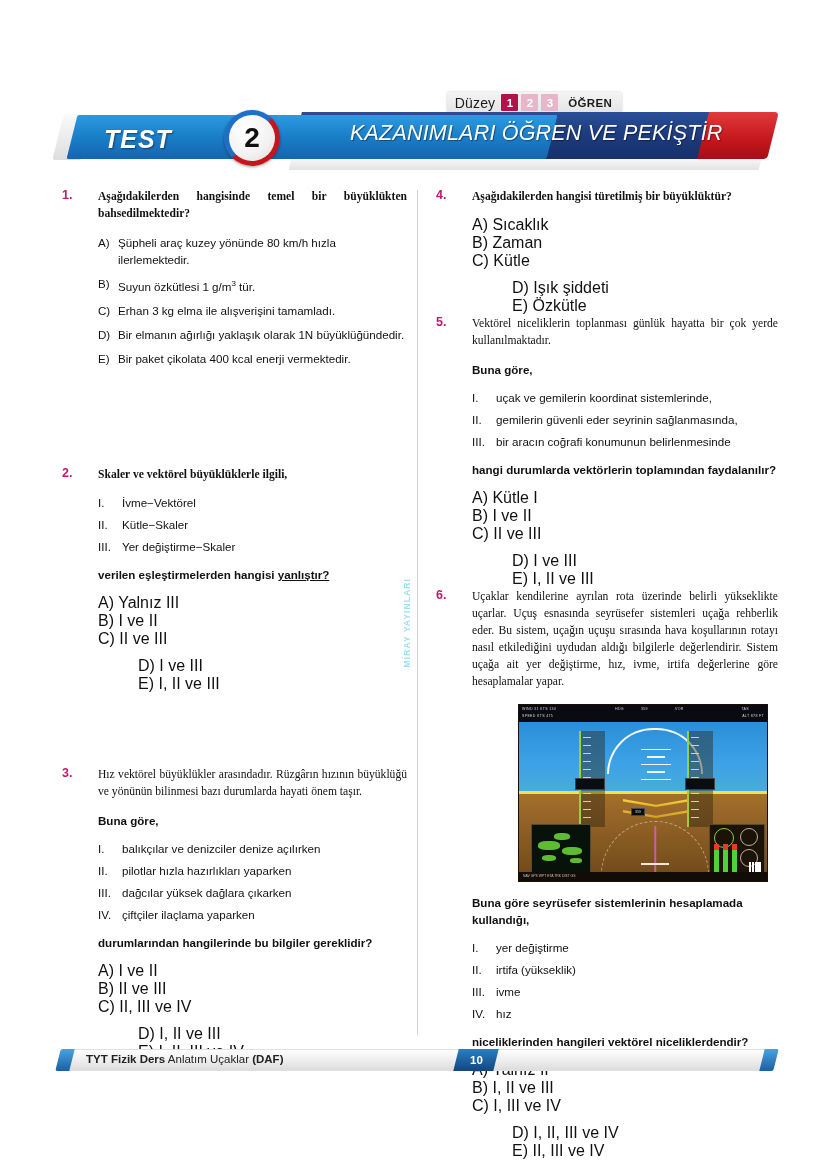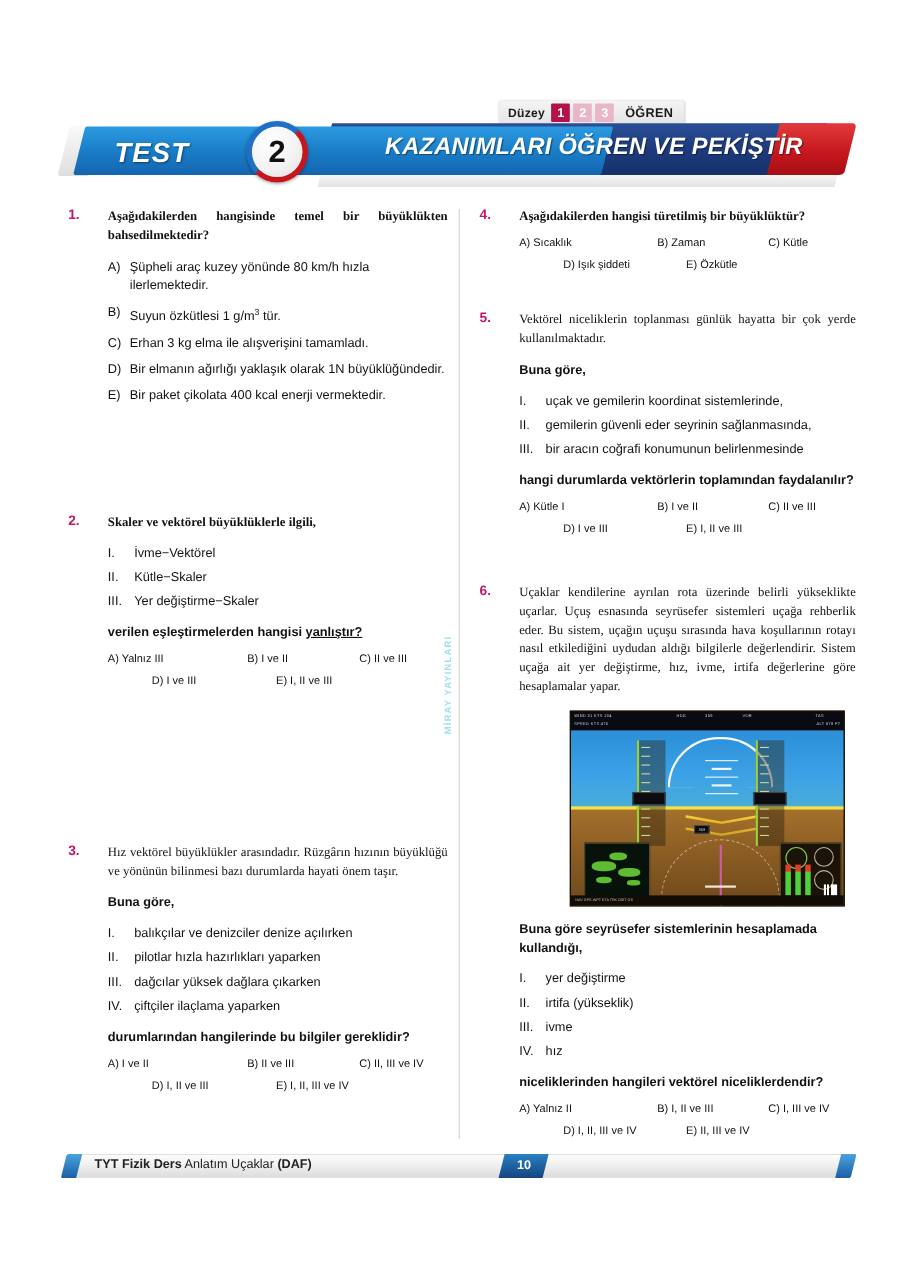--- a/index.html
+++ b/index.html
@@ -25,21 +25,21 @@
   .duzey-bar {
     position:absolute; right:152px; top:0px;
     height:21px;
     background: linear-gradient(#f4f4f4,#e4e4e4);
     border-radius: 3px 3px 0 0;
     display:flex; align-items:center;
     padding: 0 10px 0 8px;
     box-shadow: 0 0 2px rgba(0,0,0,.25);
   }
   .duzey-label {
-    font-size:11px; font-weight:bold; color:#1b1b1b;
+    font-size:14px; font-weight:normal; color:#1b1b1b;
     letter-spacing:.2px; margin-right:6px;
   }
   .lvl {
     width:17px; height:17px; margin-right:3px;
     display:flex; align-items:center; justify-content:center;
     font-size:11.5px; font-weight:bold; color:#fff;
     border-radius:1px;
   }
   .lvl.on { background:#b2124a; }
   .lvl.off { background:#e7b6c8; }
@@ -63,21 +63,21 @@
     transform: skewX(-14deg);
   }
   .banner-red {
     position:absolute; left:645px; top:0px; width:70px; height:47px;
     background: linear-gradient(180deg,#e03a3c 0%, #c4161c 60%, #a40f16 100%);
     transform: skewX(-14deg);
     border-radius: 0 4px 4px 0;
   }
   .banner-title {
     position:absolute; left:292px; top:9px; width:400px;
-    font-size:21.5px; font-weight:bold; color:#fff;
+    font-size:21.5px; font-weight:normal; color:#fff;
     letter-spacing:.2px; font-style:italic;
     text-shadow: 1px 1px 1px rgba(0,0,0,.4);
     white-space:nowrap;
   }
   .test-word {
     position:absolute; left:46px; top:13px;
     font-size:25px; font-weight:bold; color:#fff;
     font-style:italic; letter-spacing:1px;
     text-shadow: 1px 1px 2px rgba(0,0,0,.45);
   }
@@ -151,21 +151,21 @@
   }
   .roman-k { width:24px; flex:0 0 24px; }
   .q-ask {
     font-size:11.6px; line-height:17px; font-weight:bold;
     color:#111; margin-top:11px;
   }
   .q-ask u { text-decoration: underline; }
 
   .opts { margin-top:11px; }
   .opt-row1, .opt-row2 {
-    display:flex; font-size:10px; color:#111;
+    display:flex; font-size:16px; color:#111;flex-direction:column;
   }
   .opt-row2 { margin-top:9px; }
   .opt { white-space:nowrap; }
 
   
   .lay-abc .opt:nth-child(1){ width:41%; }
   .lay-abc .opt:nth-child(2){ width:33%; }
   .lay-de { padding-left:40px; }
   .lay-de .opt:nth-child(1){ width:42%; }
 

